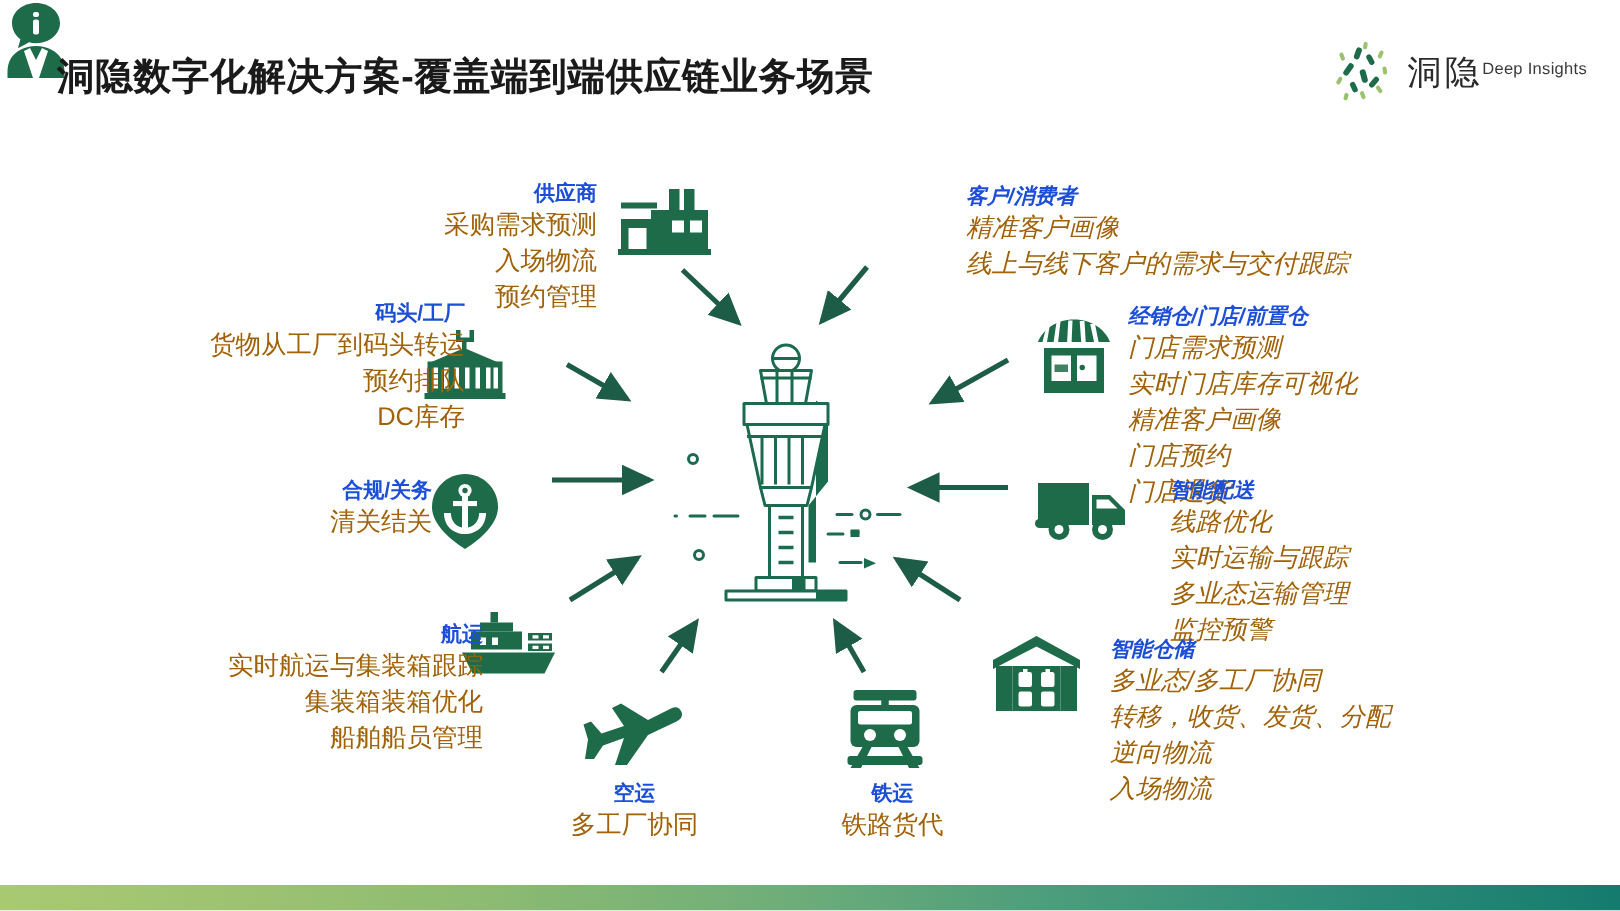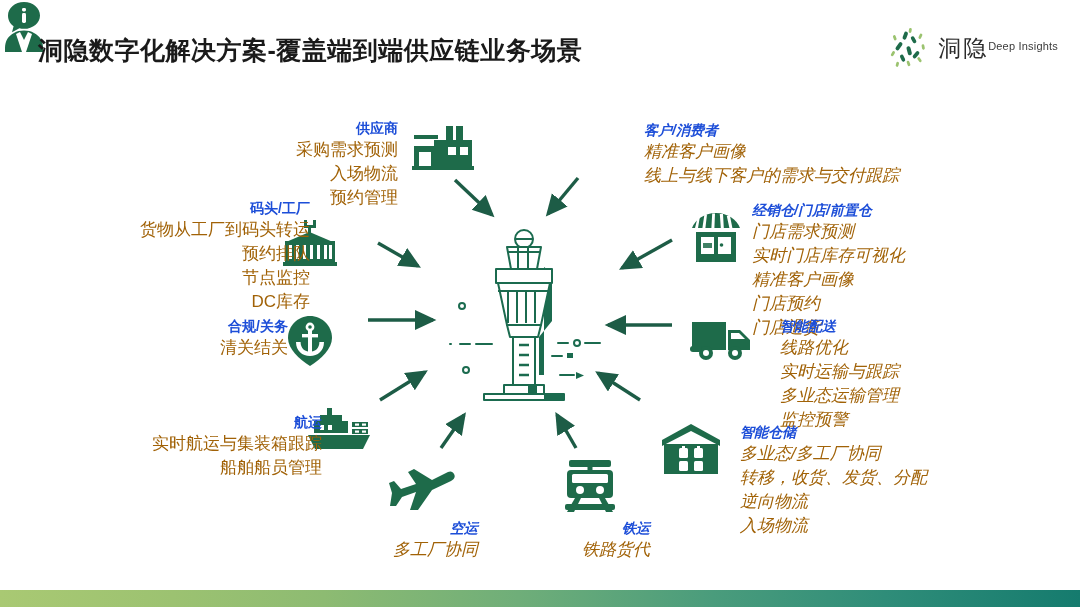--- a/index.html
+++ b/index.html
@@ -68,21 +68,21 @@
   .node .head {
     font-size: 14px; font-weight: bold; color: #1d4ed8;
     white-space: nowrap; line-height: 1.25;
   }
   .node .lines {
     font-size: 17px; color: #a16207; line-height: 1.42;
     white-space: nowrap;
   }
   .node.right .head, .node.right .lines { text-align: left; font-style: italic; }
   .node.left .head, .node.left .lines { text-align: right; }
-  .node.center .head, .node.center .lines { text-align: right; font-style: italic; }
+  .node.center .head, .node.center .lines { text-align: center; }
 
   
   #n-supplier { left: 228px; top: 120px; width: 170px; }
   #n-port     { left: 110px; top: 200px; width: 200px; }
   #n-customs  { left: 128px; top: 318px; width: 160px; }
   #n-ship     { left: 122px; top: 414px; width: 200px; }
 
   #ic-factory { position:absolute; left: 412px; top: 124px; }
   #ic-port    { position:absolute; left: 282px; top: 218px; }
   #ic-anchor  { position:absolute; left: 288px; top: 316px; }
@@ -265,21 +265,20 @@
       <rect x="35" y="27" width="3" height="14"></rect>
       <rect x="42" y="27" width="3" height="14"></rect>
       <rect x="47" y="27" width="3" height="14"></rect>
     </g>
   </svg>
   <div class="node left" id="n-port">
     <div class="head">码头/工厂</div>
     <div class="lines">
       <div>货物从工厂到码头转运</div>
       <div>预约排队</div>
-      <div>节点监控</div>
       <div>DC库存</div>
     </div>
   </div>
 
   
   <svg id="ic-anchor" width="44" height="50" viewBox="0 0 44 50">
     <path d="M22 0 C34.2 0 44 9.8 44 22 C44 33 33 43 22 50 C11 43 0 33 0 22 C0 9.8 9.8 0 22 0 Z" fill="#1e6b4a"></path>
     <g fill="#ffffff">
       <circle cx="22" cy="11" r="4.4"></circle>
       <circle cx="22" cy="11" r="1.8" fill="#1e6b4a"></circle>
@@ -311,20 +310,21 @@
       <rect x="47" y="22.5" width="4" height="2.2"></rect>
       <rect x="54" y="22.5" width="4" height="2.2"></rect>
       <rect x="12" y="17" width="4" height="5"></rect>
       <rect x="20" y="17" width="4" height="5"></rect>
     </g>
   </svg>
   <div class="node left" id="n-ship">
     <div class="head">航运</div>
     <div class="lines">
       <div>实时航运与集装箱跟踪</div>
+      <div>集装箱装箱优化</div>
       <div>船舶船员管理</div>
     </div>
   </div>
 
   
   <svg id="ic-plane" width="68" height="46" viewBox="0 0 68 46">
     <g fill="#1e6b4a">
       <path d="M66 8 c1.6 2.6 0.4 5.4 -3 7 L44 24 L30 44 L22 44 L28 26 L14 31 L8 40 L2 40 L4 27 L1 17 L6 15 L13 23 L28 18 L20 6 L26 3 L44 14 L60 6 c2.6 -1.2 5 -0.4 6 2 z"></path>
     </g>
   </svg>

